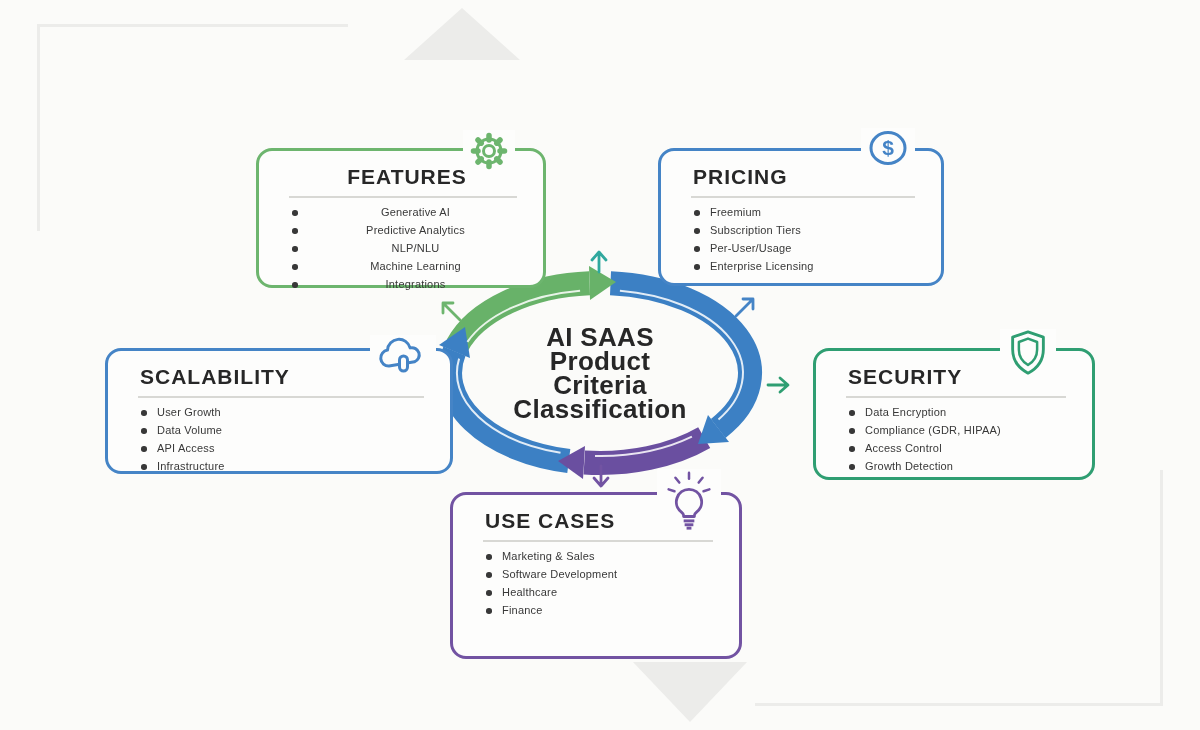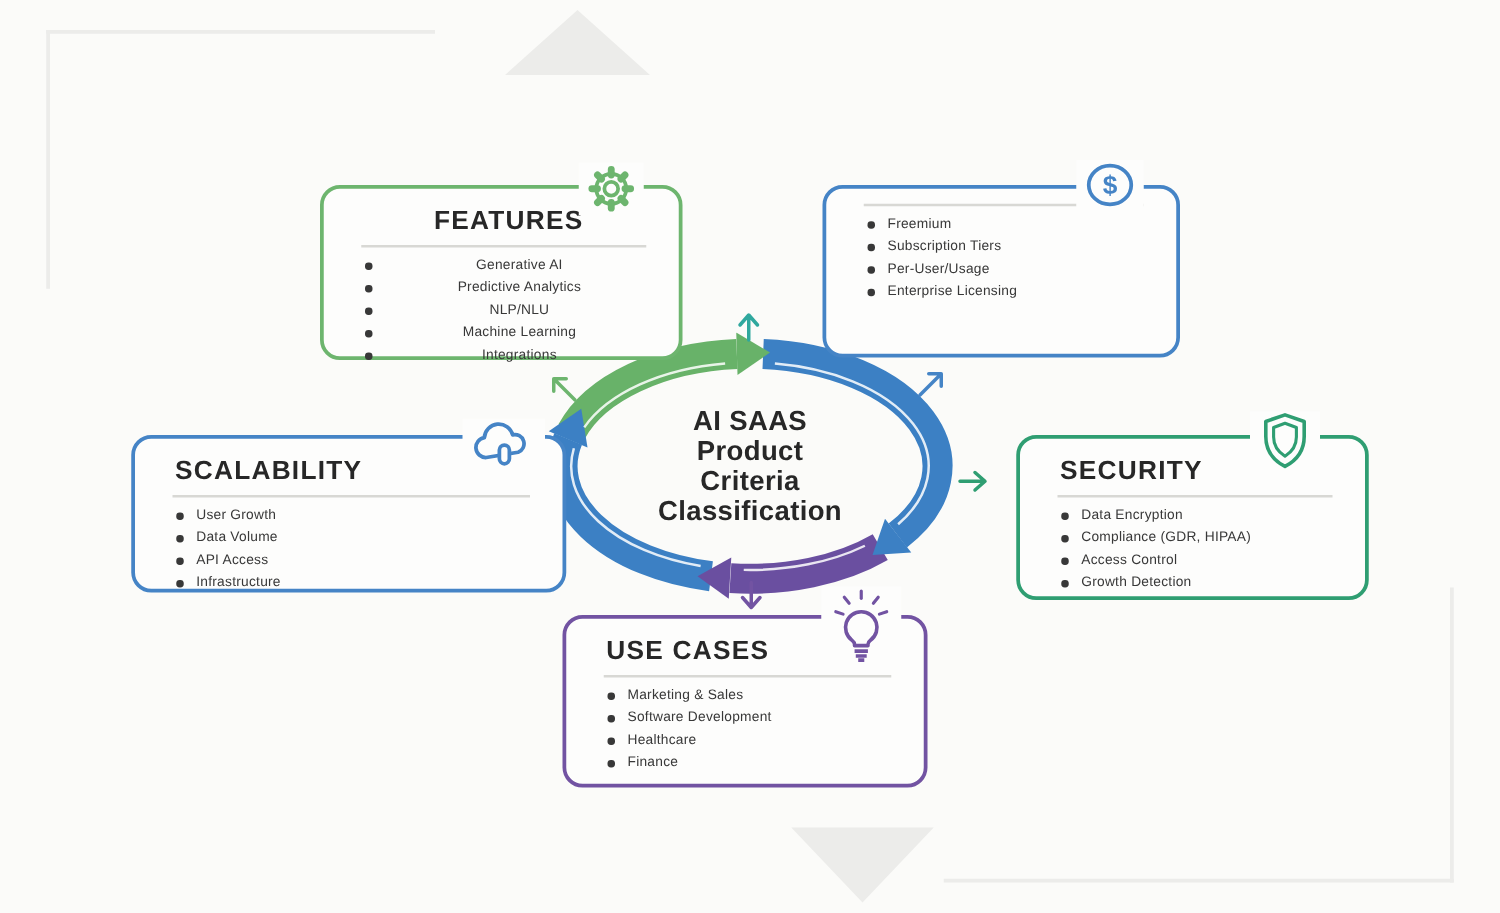--- a/index.html
+++ b/index.html
@@ -74,21 +74,21 @@
   .seg-blue   { stroke: var(--ring-blue,  #3c80c4); fill:none; }
   .seg-purple { stroke: var(--ring-purple,#6a4fa0); fill:none; }
   .tip-green  { fill: var(--ring-green, #68b269); }
   .tip-blue   { fill: var(--ring-blue,  #3c80c4); }
   .tip-purple { fill: var(--ring-purple,#6a4fa0); }
   .inner-line { stroke:#ffffff; stroke-width:2; fill:none; opacity:0.85; }
 
   .center-text {
     position:absolute; left:470px; top:325px; width:260px;
     text-align:center; color: var(--text-dark,#272727);
-    font-size:22px; line-height:24px; font-weight:bold; letter-spacing:0.3px;
+    font-size:26px; line-height:24px; font-weight:bold; letter-spacing:0.3px;
   }
 
   .dir-arrow { position:absolute; line-height:0; }
   .dir-arrow svg { fill:none; stroke-width:2.8; stroke-linecap:round; stroke-linejoin:round; }
   .a-teal    svg { stroke: var(--teal,   #30a89e); }
   .a-green   svg { stroke: var(--green,  #6db56e); }
   .a-blue    svg { stroke: var(--blue,   #4584c6); }
   .a-emerald svg { stroke: var(--emerald,#2f9e72); }
   .a-purple  svg { stroke: var(--purple, #7253a2); }
 </style>
@@ -185,20 +185,21 @@
     </ul>
   </div>
 
   <div class="card c-blue" style="left:658px;top:148px;width:286px;height:138px">
     <div class="card-icon" style="top:-23px;right:26px">
       <svg width="44" height="42" viewBox="0 0 44 42" stroke-width="3">
         <ellipse cx="22" cy="20" rx="17" ry="15.5"></ellipse>
         <text x="22" y="27" text-anchor="middle" font-size="21" font-weight="bold" fill="currentColor" stroke="none" font-family="Liberation Sans, sans-serif">$</text>
       </svg>
     </div>
+    <div class="card-title">PRICING</div>
     <div class="rule"></div>
     <ul class="items">
       <li>Freemium</li>
       <li>Subscription Tiers</li>
       <li>Per-User/Usage</li>
       <li>Enterprise Licensing</li>
     </ul>
   </div>
 
   <div class="card c-blue" style="left:105px;top:348px;width:348px;height:126px">
@@ -228,21 +229,21 @@
     <div class="card-title">SECURITY</div>
     <div class="rule"></div>
     <ul class="items">
       <li>Data Encryption</li>
       <li>Compliance (GDR, HIPAA)</li>
       <li>Access Control</li>
       <li>Growth Detection</li>
     </ul>
   </div>
 
-  <div class="card c-purple" style="left:450px;top:492px;width:292px;height:138px">
+  <div class="card c-purple" style="left:450px;top:492px;width:292px;height:167px">
     <div class="card-icon" style="top:-26px;right:18px">
       <svg width="54" height="64" viewBox="0 0 54 66" stroke-width="3" stroke-linejoin="round">
         <path d="M27 21 a13 13 0 0 1 7.8 23.4 c-1.3 1 -2.3 2.3 -2.3 3.6 v1 h-11 v-1 c0 -1.3 -1 -2.6 -2.3 -3.6 A13 13 0 0 1 27 21 z"></path>
         <line x1="21.5" y1="53.5" x2="32.5" y2="53.5"></line>
         <line x1="22.5" y1="57.5" x2="31.5" y2="57.5"></line>
         <line x1="24.5" y1="61" x2="29.5" y2="61"></line>
         <g stroke-width="2.6" stroke-linecap="round">
           <line x1="27" y1="4" x2="27" y2="10"></line>
           <line x1="13" y1="9" x2="17" y2="14"></line>
           <line x1="41" y1="9" x2="37" y2="14"></line>

